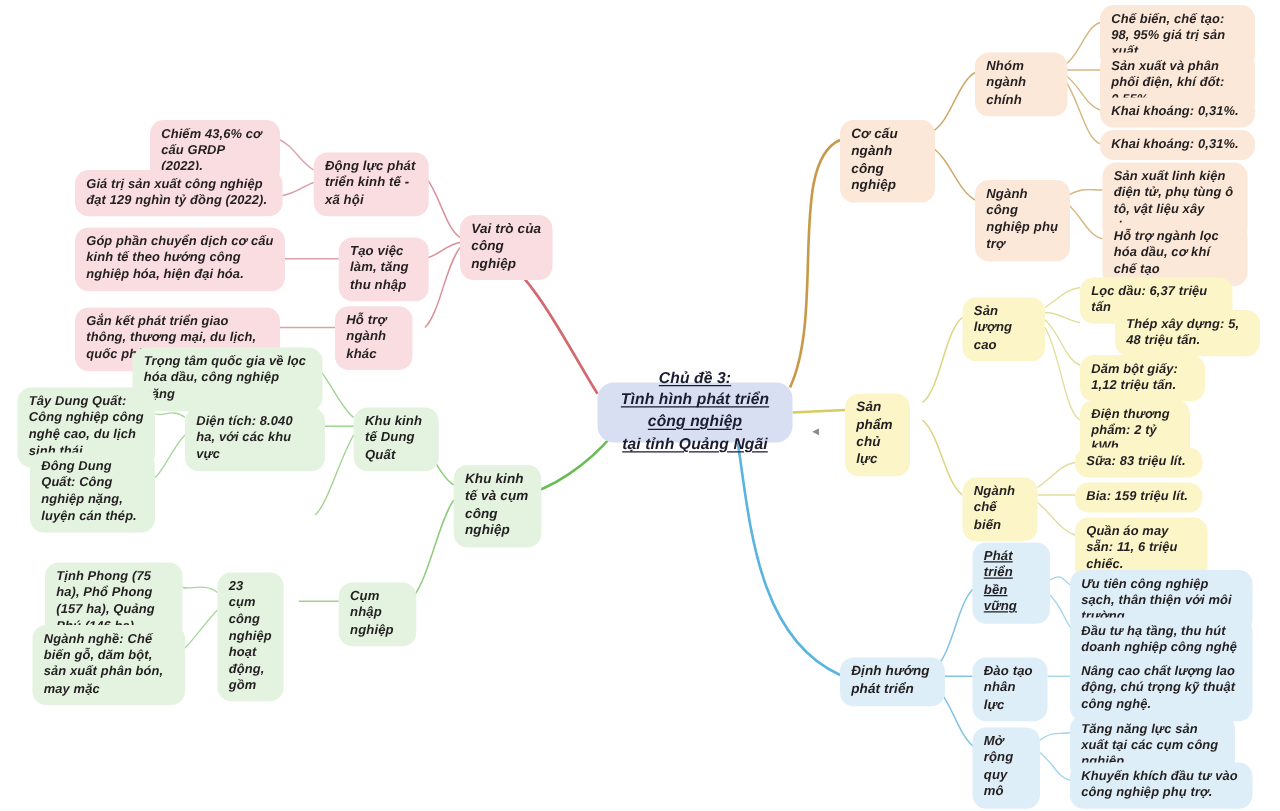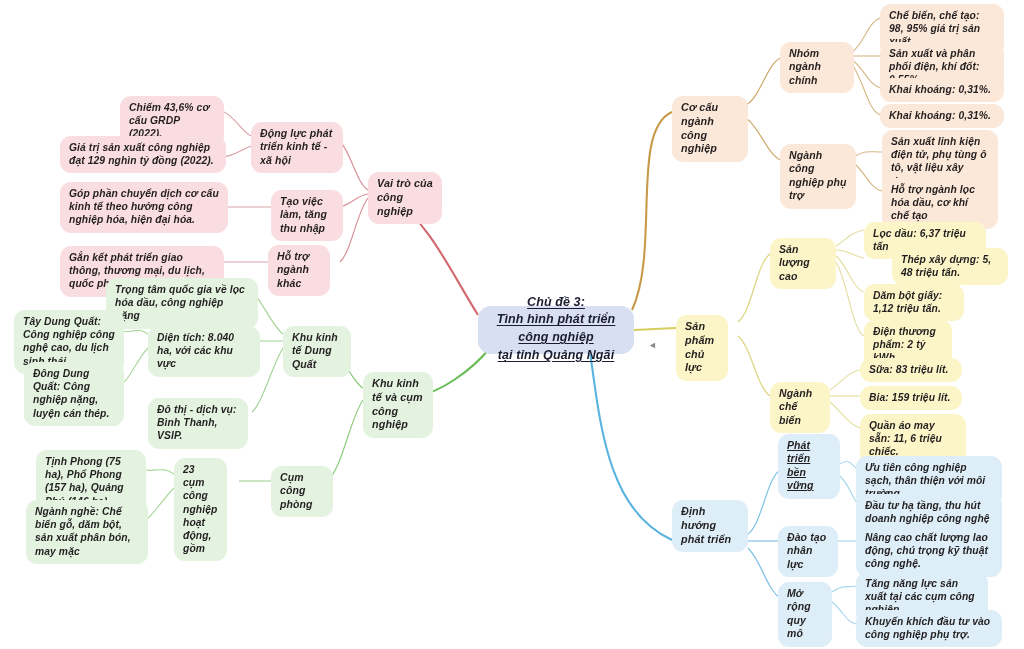--- a/index.html
+++ b/index.html
@@ -186,26 +186,23 @@
   </div>
   <div class="node green lvl3" style="left:148px; top:326px; width:112px;">
     <span>Diện tích: 8.040 ha, với các khu vực</span>
   </div>
   <div class="node green lvl3" style="left:14px; top:310px; width:110px;">
     <span>Tây Dung Quất: Công nghiệp công nghệ cao, du lịch sinh thái.</span>
   </div>
   <div class="node green lvl3" style="left:24px; top:362px; width:100px;">
     <span>Đông Dung Quất: Công nghiệp nặng, luyện cán thép.</span>
   </div>
-  <div class="node green lvl3" style="left:148px; top:398px; width:100px;">
-    <span>Đô thị - dịch vụ: Bình Thanh, VSIP.</span>
-  </div>
 
   <div class="node green lvl2" style="left:271px; top:466px; width:62px;">
-    <span>Cụm công phòng</span>
+    <span>Cụm nhập nghiệp</span>
   </div>
   <div class="node green lvl3" style="left:174px; top:458px; width:53px;">
     <span>23 cụm công nghiệp hoạt động, gồm</span>
   </div>
   <div class="node green lvl3" style="left:36px; top:450px; width:110px;">
     <span>Tịnh Phong (75 ha), Phổ Phong (157 ha), Quảng Phú (146 ha)</span>
   </div>
   <div class="node green lvl3" style="left:26px; top:500px; width:122px;">
     <span>Ngành nghề: Chế biến gỗ, dăm bột, sản xuất phân bón, may mặc</span>
   </div>
@@ -266,21 +263,21 @@
   <div class="node yellow lvl3" style="left:860px; top:358px; width:102px;">
     <span>Sữa: 83 triệu lít.</span>
   </div>
   <div class="node yellow lvl3" style="left:860px; top:386px; width:102px;">
     <span>Bia: 159 triệu lít.</span>
   </div>
   <div class="node yellow lvl3" style="left:860px; top:414px; width:106px;">
     <span>Quần áo may sẵn: 11, 6 triệu chiếc.</span>
   </div>
 
-  <div class="node blue lvl1" style="left:672px; top:500px; width:76px;">
+  <div class="node blue lvl1" style="left:672px; top:526px; width:84px;">
     <span>Định hướng phát triển</span>
   </div>
 
   <div class="node blue lvl2" style="left:778px; top:434px; width:62px;text-decoration:underline;">
     <span>Phát triển bền vững</span>
   </div>
   <div class="node blue lvl3" style="left:856px; top:456px; width:146px;">
     <span>Ưu tiên công nghiệp sạch, thân thiện với môi trường.</span>
   </div>
   <div class="node blue lvl3" style="left:856px; top:494px; width:146px;">

